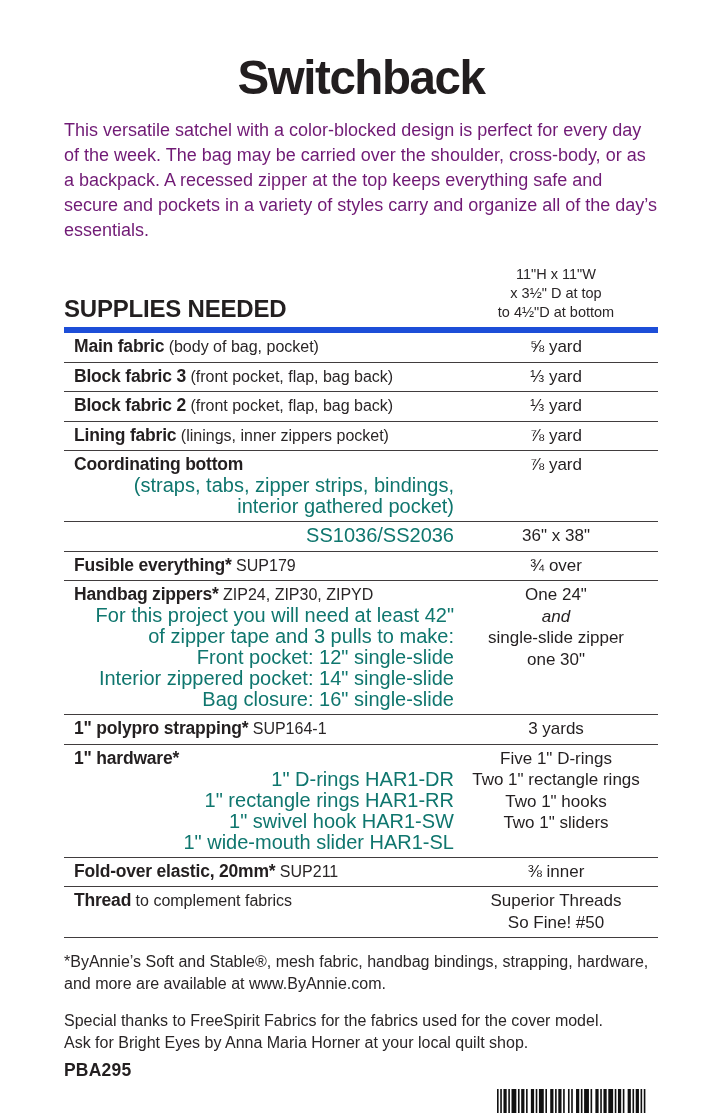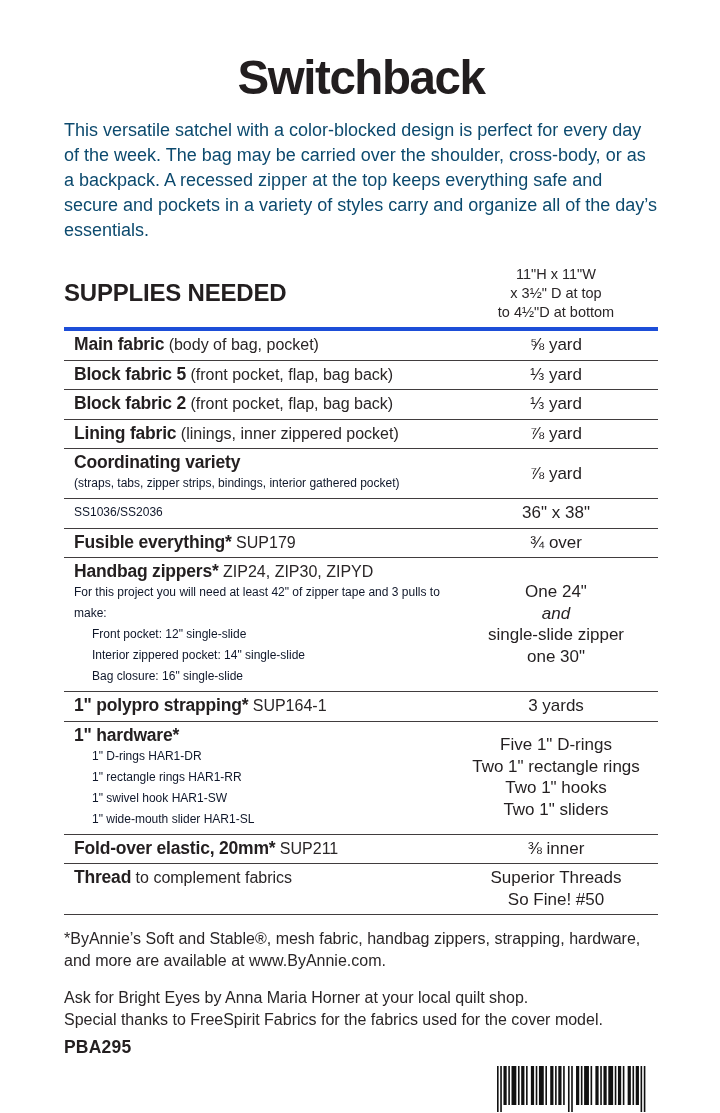--- a/index.html
+++ b/index.html
@@ -12,37 +12,37 @@
 
   
   .title {
     margin:0; padding-top:52px; text-align:center;
     font-size:49px; line-height:1.05; font-weight:800; letter-spacing:-1.5px;
     transform:scaleX(0.97); transform-origin:center;
     color:#221e1f;
   }
 
   
-  .intro { margin-top:15px; font-size:18px; line-height:25px; color:#0c4a6e; }
+  .intro { margin-top:15px; font-size:18px; line-height:25px; color:#701a75; }
 
   
   .sup-header { display:flex; justify-content:space-between; align-items:flex-end; margin-top:22px; }
-  .sup-heading { font-size:24px; font-weight:800; letter-spacing:-0.2px; padding-bottom:20px; }
+  .sup-heading { font-size:24px; font-weight:800; letter-spacing:-0.2px; padding-bottom:4px; }
   .dims { width:204px; text-align:center; font-size:14.5px; line-height:19px; padding-bottom:5px; color:#2a2627; }
 
   
-  .stable { border-top:4px solid #1d4ed8; }
+  .stable { border-top:6px solid #1d4ed8; }
   .srow { display:flex; border-bottom:1.7px solid #413d3e; padding:3px 0 4px; }
   .scell-l { flex:1; padding-left:10px; min-width:0; }
-  .scell-r { width:204px; flex:none; display:flex; flex-direction:column; justify-content:center; text-align:center; }
+  .scell-r { width:204px; flex:none; display:flex; flex-direction:column; justify-content:flex-start; text-align:center; }
   .sname-line { font-size:16px; line-height:21px; }
   .sname { font-weight:bold; font-size:17.5px; letter-spacing:-0.2px; }
   .sname sup { font-size:10px; }
   .snote { font-size:16px; color:#2a2627; }
-  .sline { font-size:12px; line-height:21px; color:#0f172a; }
+  .sline { font-size:20px; line-height:21px; color:#0f766e;text-align:right; }
   .sline.indent { padding-left:18px; }
   .qline { font-size:17px; line-height:21.5px; }
   .qline.it { font-style:italic; }
 
   
   .footnote { margin-top:13px; font-size:16px; line-height:21.5px; color:#2a2627; }
   .thanks { margin-top:11px; font-size:16px; line-height:21.5px; color:#2a2627; }
   .pba { margin-top:7px; text-align:left; padding-right:46px; font-size:17.5px; font-weight:bold; letter-spacing:0.2px; }
 
   
@@ -78,45 +78,45 @@
     <div class="srow">
           <div class="scell-l">
             <div class="sname-line"><span class="sname">Main fabric</span><span class="snote"> (body of bag, pocket)</span></div>
           </div>
           <div class="scell-r">
             <div class="qline">⅝ yard</div>
           </div>
         </div>
         <div class="srow">
           <div class="scell-l">
-            <div class="sname-line"><span class="sname">Block fabric 5</span><span class="snote"> (front pocket, flap, bag back)</span></div>
+            <div class="sname-line"><span class="sname">Block fabric 3</span><span class="snote"> (front pocket, flap, bag back)</span></div>
           </div>
           <div class="scell-r">
             <div class="qline">⅓ yard</div>
           </div>
         </div>
         <div class="srow">
           <div class="scell-l">
             <div class="sname-line"><span class="sname">Block fabric 2</span><span class="snote"> (front pocket, flap, bag back)</span></div>
           </div>
           <div class="scell-r">
             <div class="qline">⅓ yard</div>
           </div>
         </div>
         <div class="srow">
           <div class="scell-l">
-            <div class="sname-line"><span class="sname">Lining fabric</span><span class="snote"> (linings, inner zippered pocket)</span></div>
+            <div class="sname-line"><span class="sname">Lining fabric</span><span class="snote"> (linings, inner zippers pocket)</span></div>
           </div>
           <div class="scell-r">
             <div class="qline">⅞ yard</div>
           </div>
         </div>
         <div class="srow">
           <div class="scell-l">
-            <div class="sname-line"><span class="sname">Coordinating variety</span></div>
+            <div class="sname-line"><span class="sname">Coordinating bottom</span></div>
             <div class="sline">(straps, tabs, zipper strips, bindings, interior gathered pocket)</div>
           </div>
           <div class="scell-r">
             <div class="qline">⅞ yard</div>
           </div>
         </div>
         <div class="srow">
           <div class="scell-l">
             <div class="sline">SS1036/SS2036</div>
           </div>
@@ -182,25 +182,25 @@
           <div class="scell-l">
             <div class="sname-line"><span class="sname">Thread</span><span class="snote"> to complement fabrics</span></div>
           </div>
           <div class="scell-r">
             <div class="qline">Superior Threads</div>
             <div class="qline">So Fine! #50</div>
           </div>
         </div>
       </div>
 
-    <p class="footnote">*ByAnnie’s Soft and Stable®, mesh fabric, handbag zippers, strapping, hardware, and more are available at www.ByAnnie.com.</p>
+    <p class="footnote">*ByAnnie’s Soft and Stable®, mesh fabric, handbag bindings, strapping, hardware, and more are available at www.ByAnnie.com.</p>
 
     <div class="thanks">
+      <div>Special thanks to FreeSpirit Fabrics for the fabrics used for the cover model.</div>
       <div>Ask for Bright Eyes by Anna Maria Horner at your local quilt shop.</div>
-      <div>Special thanks to FreeSpirit Fabrics for the fabrics used for the cover model.</div>
     </div>
 
     <div class="pba">PBA295</div>
 
     <div class="footer-band">
 
       <div class="f-left">
         
         
         

